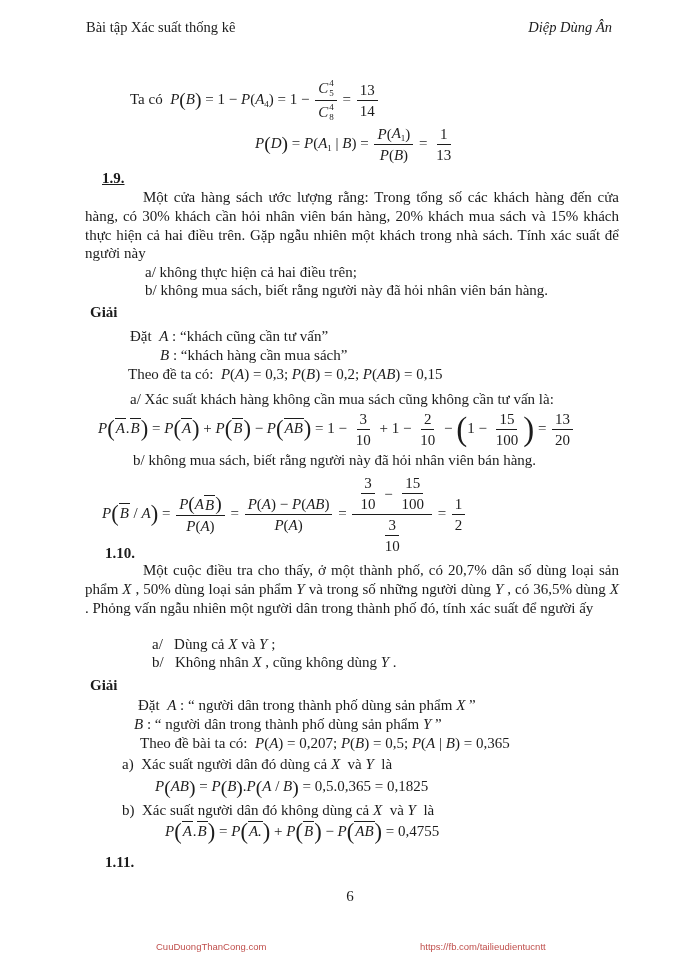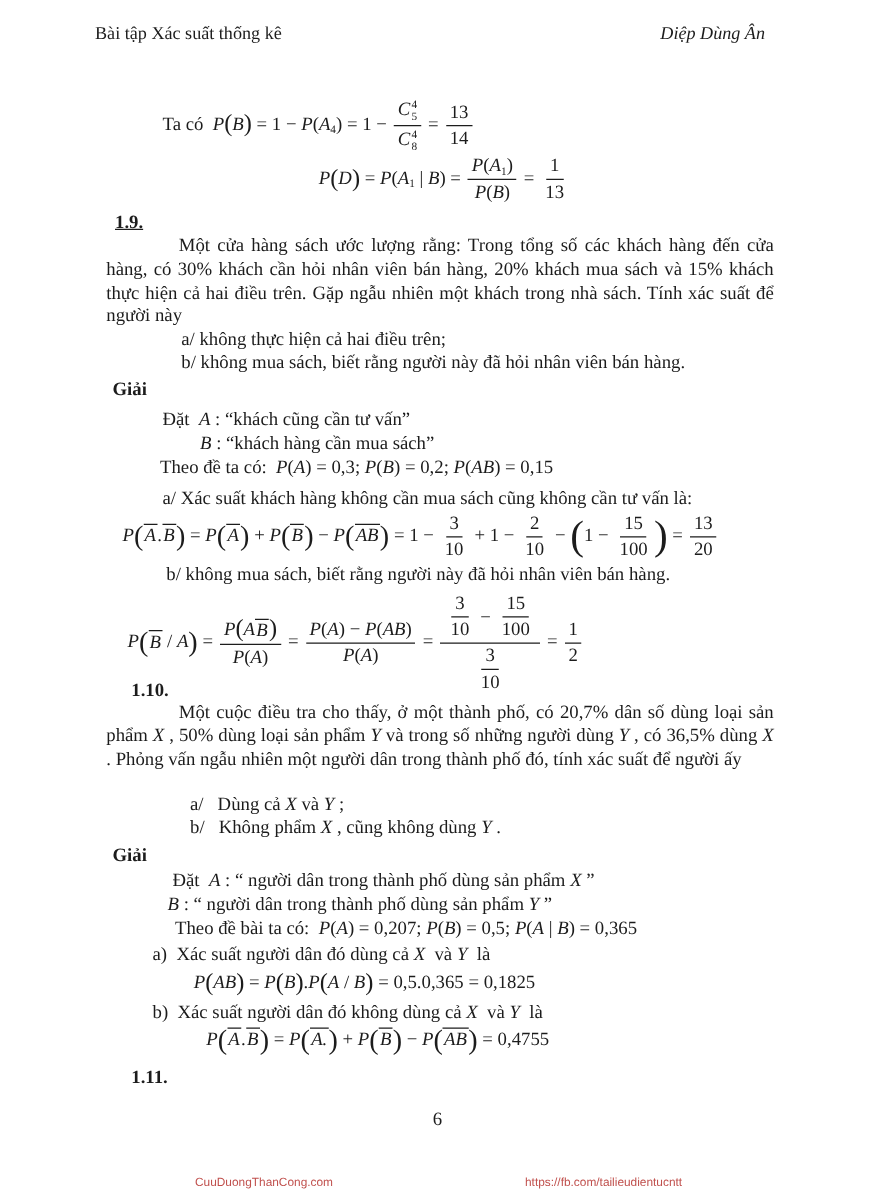--- a/index.html
+++ b/index.html
@@ -32,44 +32,44 @@
                font-family:"Liberation Sans","DejaVu Sans",sans-serif;
                color:var(--link-red,#c0504d);text-decoration:none;}
   .pagenum{position:absolute;top:888px;left:0;width:700px;text-align:center;
            font-size:15px;}
 </style>
 </head>
 <body>
 
 <div class="page">
 
-  <div class="header-line" style="left:76px;">Bài tập Xác suất thống kê</div>
+  <div class="header-line" style="left:86px;">Bài tập Xác suất thống kê</div>
   <div class="header-line italic" style="right:88px;">Diệp Dùng Ân</div>
 
   <div class="formula" style="top:78px;left:130px;"><span class="ftxt">Ta có  </span><span class="fi">P</span><span class="fpar" style="font-size: 1.3em;">(</span><span class="fi">B</span><span class="fpar" style="font-size: 1.3em;">)</span><span class="ftxt"> = 1 − </span><span class="fi">P</span><span class="ftxt">(</span><span><span class="fi">A</span><span class="fsub">4</span></span><span class="ftxt">) = 1 − </span><span class="frac"><span class="fn"><span class="fsswrap"><span class="fi">C</span><span class="fss"><span>4</span><span>5</span></span></span></span><span class="fd"><span class="fsswrap"><span class="fi">C</span><span class="fss"><span>4</span><span>8</span></span></span></span></span><span class="ftxt"> = </span><span class="frac"><span class="fn"><span class="ftxt">13</span></span><span class="fd"><span class="ftxt">14</span></span></span></div>
   <div class="formula" style="top:124px;left:255px;"><span class="fi">P</span><span class="fpar" style="font-size: 1.3em;">(</span><span class="fi">D</span><span class="fpar" style="font-size: 1.3em;">)</span><span class="ftxt"> = </span><span class="fi">P</span><span class="ftxt">(</span><span><span class="fi">A</span><span class="fsub">1</span></span><span class="ftxt"> | </span><span class="fi">B</span><span class="ftxt">) = </span><span class="frac"><span class="fn"><span class="fi">P</span><span class="ftxt">(</span><span><span class="fi">A</span><span class="fsub">1</span></span><span class="ftxt">)</span></span><span class="fd"><span class="fi">P</span><span class="ftxt">(</span><span class="fi">B</span><span class="ftxt">)</span></span></span><span class="ftxt"> = </span><span class="frac"><span class="fn"><span class="ftxt">1</span></span><span class="fd"><span class="ftxt">13</span></span></span></div>
 
-  <div class="t bold" style="top:169px;left:92px;text-decoration:underline;">1.9.</div>
+  <div class="t bold" style="top:169px;left:102px;text-decoration:underline;">1.9.</div>
   <div class="para" style="top:188px;">Một cửa hàng sách ước lượng rằng: Trong tổng số các khách hàng đến cửa hàng, có 30% khách cần hỏi nhân viên bán hàng, 20% khách mua sách và 15% khách thực hiện cả hai điều trên. Gặp ngẫu nhiên một khách trong nhà sách. Tính xác suất để người này</div>
   <div class="t" style="top:263px;left:145px;">a/ không thực hiện cả hai điều trên;</div>
   <div class="t" style="top:281px;left:145px;">b/ không mua sách, biết rằng người này đã hỏi nhân viên bán hàng.</div>
 
   <div class="t bold" style="top:303px;left:90px;">Giải</div>
   <div class="t" style="top:327px;left:130px;"><span class="ftxt">Đặt  </span><span class="fi">A</span><span class="ftxt"> : “khách cũng cần tư vấn”</span></div>
   <div class="t" style="top:346px;left:160px;"><span class="fi">B</span><span class="ftxt"> : “khách hàng cần mua sách”</span></div>
   <div class="t" style="top:365px;left:128px;"><span class="ftxt">Theo đề ta có:  </span><span class="fi">P</span><span class="ftxt">(</span><span class="fi">A</span><span class="ftxt">) = 0,3; </span><span class="fi">P</span><span class="ftxt">(</span><span class="fi">B</span><span class="ftxt">) = 0,2; </span><span class="fi">P</span><span class="ftxt">(</span><span class="fi">AB</span><span class="ftxt">) = 0,15</span></div>
   <div class="t" style="top:390px;left:130px;">a/ Xác suất khách hàng không cần mua sách cũng không cần tư vấn là:</div>
   <div class="formula" style="top:410px;left:98px;"><span class="fi">P</span><span class="fpar" style="font-size: 1.5em;">(</span><span class="fov">A</span><span class="ftxt">.</span><span class="fov">B</span><span class="fpar" style="font-size: 1.5em;">)</span><span class="ftxt"> = </span><span class="fi">P</span><span class="fpar" style="font-size: 1.5em;">(</span><span class="fov">A</span><span class="fpar" style="font-size: 1.5em;">)</span><span class="ftxt"> + </span><span class="fi">P</span><span class="fpar" style="font-size: 1.5em;">(</span><span class="fov">B</span><span class="fpar" style="font-size: 1.5em;">)</span><span class="ftxt"> − </span><span class="fi">P</span><span class="fpar" style="font-size: 1.5em;">(</span><span class="fov">AB</span><span class="fpar" style="font-size: 1.5em;">)</span><span class="ftxt"> = 1 − </span><span class="frac"><span class="fn"><span class="ftxt">3</span></span><span class="fd"><span class="ftxt">10</span></span></span><span class="ftxt"> + 1 − </span><span class="frac"><span class="fn"><span class="ftxt">2</span></span><span class="fd"><span class="ftxt">10</span></span></span><span class="ftxt"> − </span><span class="fpar" style="font-size: 2.2em;">(</span><span class="ftxt">1 − </span><span class="frac"><span class="fn"><span class="ftxt">15</span></span><span class="fd"><span class="ftxt">100</span></span></span><span class="fpar" style="font-size: 2.2em;">)</span><span class="ftxt"> = </span><span class="frac"><span class="fn"><span class="ftxt">13</span></span><span class="fd"><span class="ftxt">20</span></span></span></div>
   <div class="t" style="top:451px;left:133px;">b/ không mua sách, biết rằng người này đã hỏi nhân viên bán hàng.</div>
   <div class="formula" style="top:474px;left:102px;"><span class="fi">P</span><span class="fpar" style="font-size: 1.5em;">(</span><span class="fov">B</span><span class="ftxt"> / </span><span class="fi">A</span><span class="fpar" style="font-size: 1.5em;">)</span><span class="ftxt"> = </span><span class="frac"><span class="fn"><span class="fi">P</span><span class="fpar" style="font-size: 1.3em;">(</span><span class="fi">A</span><span class="fov">B</span><span class="fpar" style="font-size: 1.3em;">)</span></span><span class="fd"><span class="fi">P</span><span class="ftxt">(</span><span class="fi">A</span><span class="ftxt">)</span></span></span><span class="ftxt"> = </span><span class="frac"><span class="fn"><span class="fi">P</span><span class="ftxt">(</span><span class="fi">A</span><span class="ftxt">) − </span><span class="fi">P</span><span class="ftxt">(</span><span class="fi">AB</span><span class="ftxt">)</span></span><span class="fd"><span class="fi">P</span><span class="ftxt">(</span><span class="fi">A</span><span class="ftxt">)</span></span></span><span class="ftxt"> = </span><span class="frac"><span class="fn"><span class="frac"><span class="fn"><span class="ftxt">3</span></span><span class="fd"><span class="ftxt">10</span></span></span><span class="ftxt"> − </span><span class="frac"><span class="fn"><span class="ftxt">15</span></span><span class="fd"><span class="ftxt">100</span></span></span></span><span class="fd"><span class="frac"><span class="fn"><span class="ftxt">3</span></span><span class="fd"><span class="ftxt">10</span></span></span></span></span><span class="ftxt"> = </span><span class="frac"><span class="fn"><span class="ftxt">1</span></span><span class="fd"><span class="ftxt">2</span></span></span></div>
 
   <div class="t bold" style="top:544px;left:105px;">1.10.</div>
   <div class="para" style="top:561px;"><span class="ftxt">Một cuộc điều tra cho thấy, ở một thành phố, có 20,7% dân số dùng loại sản phẩm </span><span class="fi">X</span><span class="ftxt"> , 50%  dùng loại sản phẩm </span><span class="fi">Y</span><span class="ftxt">  và trong số những người dùng </span><span class="fi">Y</span><span class="ftxt"> , có 36,5% dùng </span><span class="fi">X</span><span class="ftxt"> . Phỏng vấn ngẫu nhiên một người dân trong thành phố đó, tính xác suất để người ấy</span></div>
   <div class="t" style="top:635px;left:152px;"><span class="ftxt">a/   Dùng cả </span><span class="fi">X</span><span class="ftxt"> và </span><span class="fi">Y</span><span class="ftxt"> ;</span></div>
-  <div class="t" style="top:653px;left:152px;"><span class="ftxt">b/   Không phẩm </span><span class="fi">X</span><span class="ftxt"> , cũng không dùng </span><span class="fi">Y</span><span class="ftxt"> .</span></div>
+  <div class="t" style="top:653px;left:152px;"><span class="ftxt">b/   Không nhân </span><span class="fi">X</span><span class="ftxt"> , cũng không dùng </span><span class="fi">Y</span><span class="ftxt"> .</span></div>
 
   <div class="t bold" style="top:676px;left:90px;">Giải</div>
   <div class="t" style="top:715px;left:134px;"><span class="fi">B</span><span class="ftxt"> : “ người dân trong thành phố dùng sản phẩm </span><span class="fi">Y</span><span class="ftxt"> ”</span></div>
   <div class="t" style="top:696px;left:138px;"><span class="ftxt">Đặt  </span><span class="fi">A</span><span class="ftxt"> : “ người dân trong thành phố dùng sản phẩm </span><span class="fi">X</span><span class="ftxt"> ”</span></div>
   <div class="t" style="top:734px;left:140px;"><span class="ftxt">Theo đề bài ta có:  </span><span class="fi">P</span><span class="ftxt">(</span><span class="fi">A</span><span class="ftxt">) = 0,207; </span><span class="fi">P</span><span class="ftxt">(</span><span class="fi">B</span><span class="ftxt">) = 0,5; </span><span class="fi">P</span><span class="ftxt">(</span><span class="fi">A</span><span class="ftxt"> | </span><span class="fi">B</span><span class="ftxt">) = 0,365</span></div>
   <div class="t" style="top:755px;left:122px;"><span class="ftxt">a)  Xác suất người dân đó dùng cả </span><span class="fi">X</span><span class="ftxt">  và </span><span class="fi">Y</span><span class="ftxt">  là</span></div>
   <div class="formula" style="top:777px;left:155px;"><span class="fi">P</span><span class="fpar" style="font-size: 1.3em;">(</span><span class="fi">AB</span><span class="fpar" style="font-size: 1.3em;">)</span><span class="ftxt"> = </span><span class="fi">P</span><span class="fpar" style="font-size: 1.3em;">(</span><span class="fi">B</span><span class="fpar" style="font-size: 1.3em;">)</span><span class="ftxt">.</span><span class="fi">P</span><span class="fpar" style="font-size: 1.3em;">(</span><span class="fi">A</span><span class="ftxt"> / </span><span class="fi">B</span><span class="fpar" style="font-size: 1.3em;">)</span><span class="ftxt"> = 0,5.0,365 = 0,1825</span></div>
   <div class="t" style="top:801px;left:122px;"><span class="ftxt">b)  Xác suất người dân đó không dùng cả </span><span class="fi">X</span><span class="ftxt">  và </span><span class="fi">Y</span><span class="ftxt">  là</span></div>
   <div class="formula" style="top:821px;left:165px;"><span class="fi">P</span><span class="fpar" style="font-size: 1.5em;">(</span><span class="fov">A</span><span class="ftxt">.</span><span class="fov">B</span><span class="fpar" style="font-size: 1.5em;">)</span><span class="ftxt"> = </span><span class="fi">P</span><span class="fpar" style="font-size: 1.5em;">(</span><span class="fov">A.</span><span class="fpar" style="font-size: 1.5em;">)</span><span class="ftxt"> + </span><span class="fi">P</span><span class="fpar" style="font-size: 1.5em;">(</span><span class="fov">B</span><span class="fpar" style="font-size: 1.5em;">)</span><span class="ftxt"> − </span><span class="fi">P</span><span class="fpar" style="font-size: 1.5em;">(</span><span class="fov">AB</span><span class="fpar" style="font-size: 1.5em;">)</span><span class="ftxt"> = 0,4755</span></div>
 

